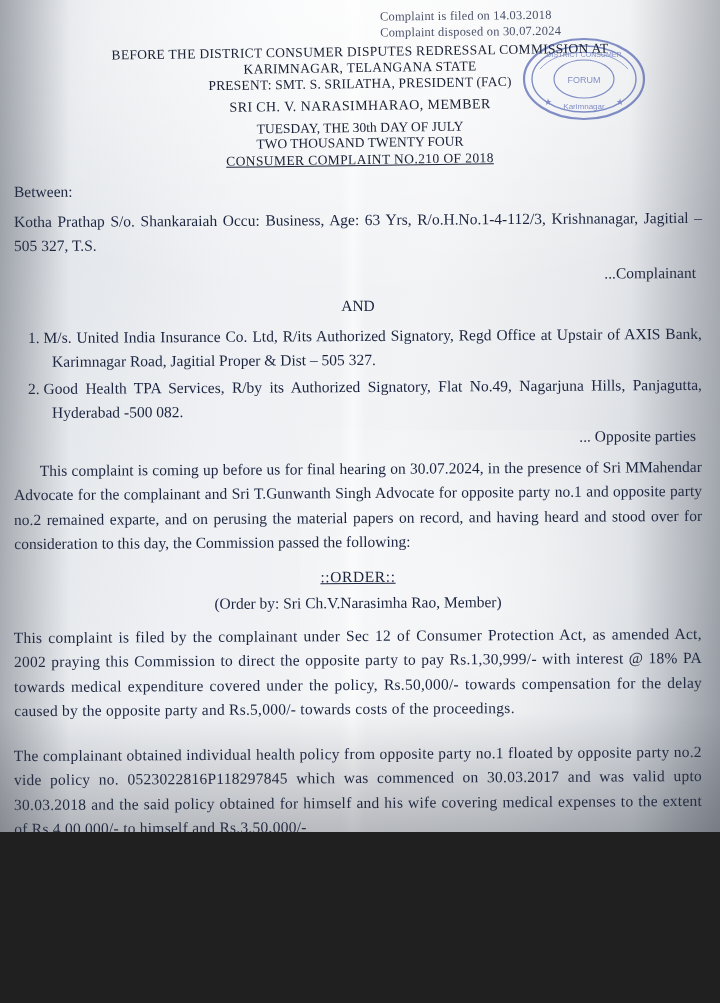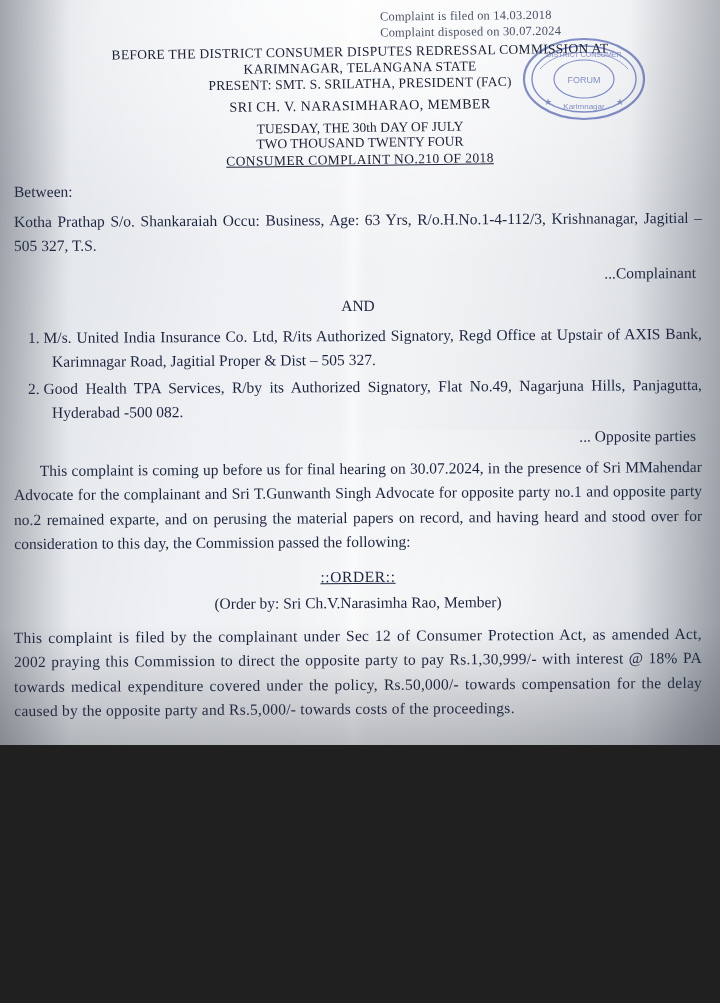--- a/index.html
+++ b/index.html
@@ -3,21 +3,21 @@
 <meta charset="utf-8">
 <style>
   html, body {
     margin: 0;
     padding: 0;
     background: #202020;
   }
   .page {
     position: relative;
     width: 720px;
-    height: 745px;
+    height: 832px;
     overflow: hidden;
     background: #d8dbe0;
     font-family: "Liberation Serif", serif;
     color: #1b2236;
   }
   
   .paper {
     position: absolute;
     inset: 0;
     background:

